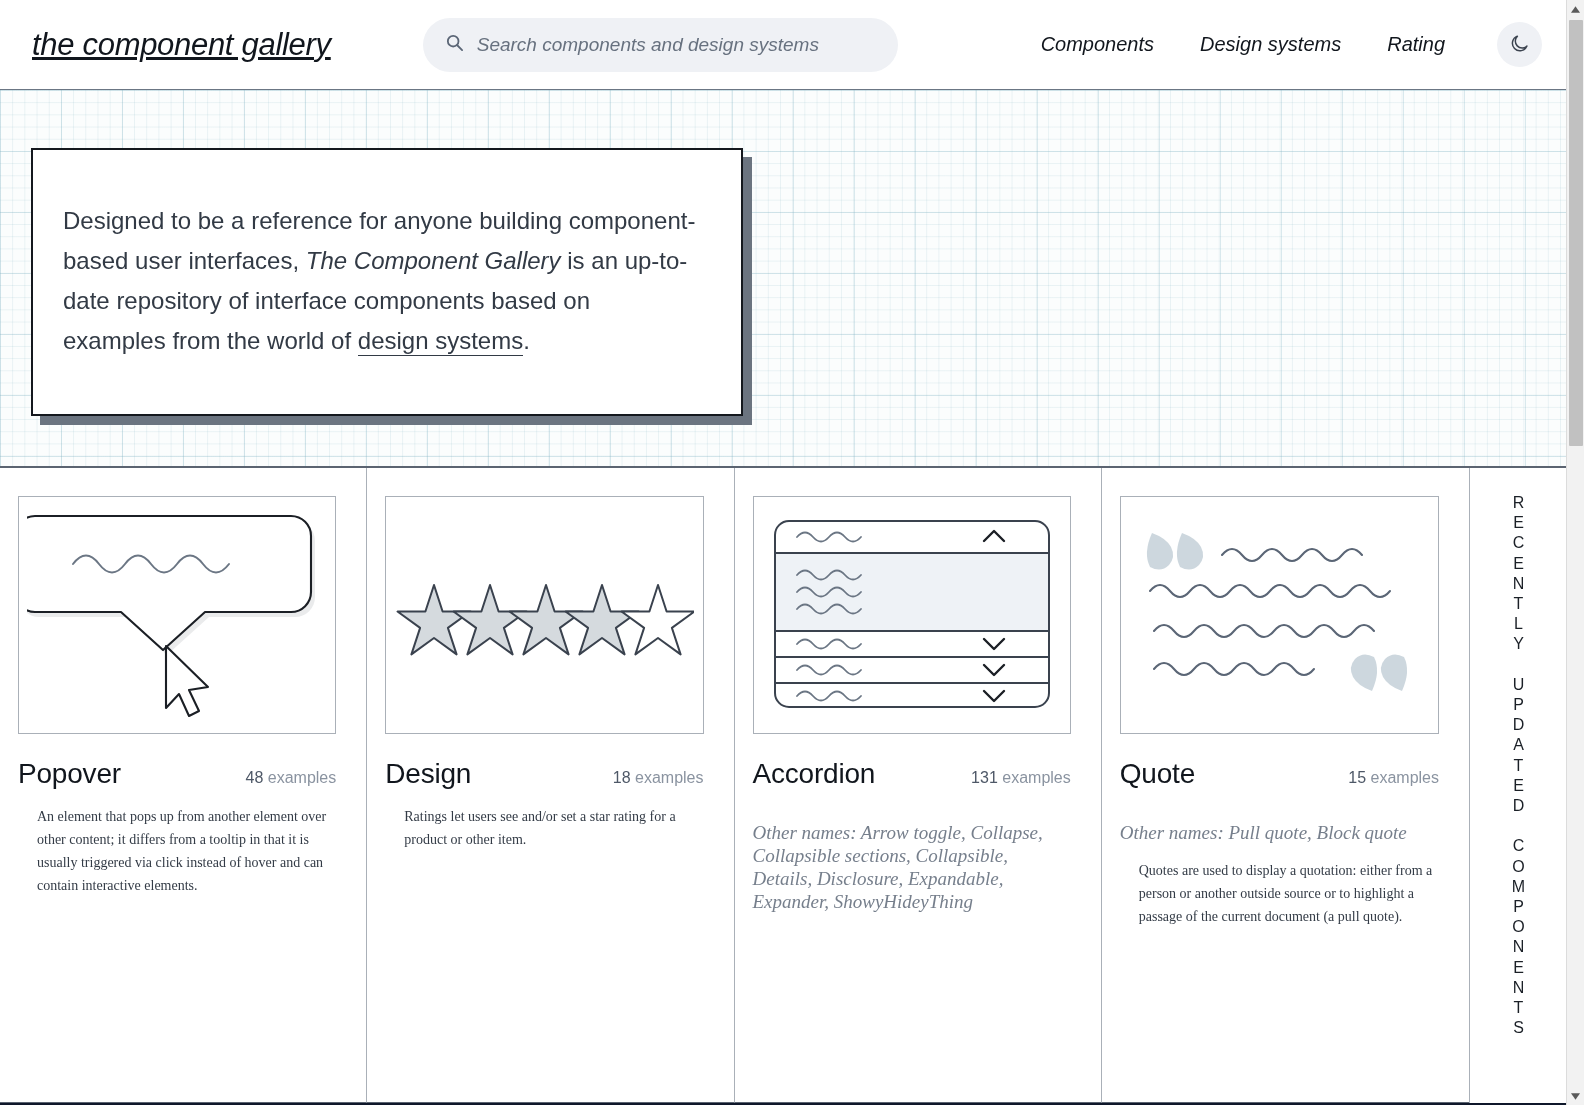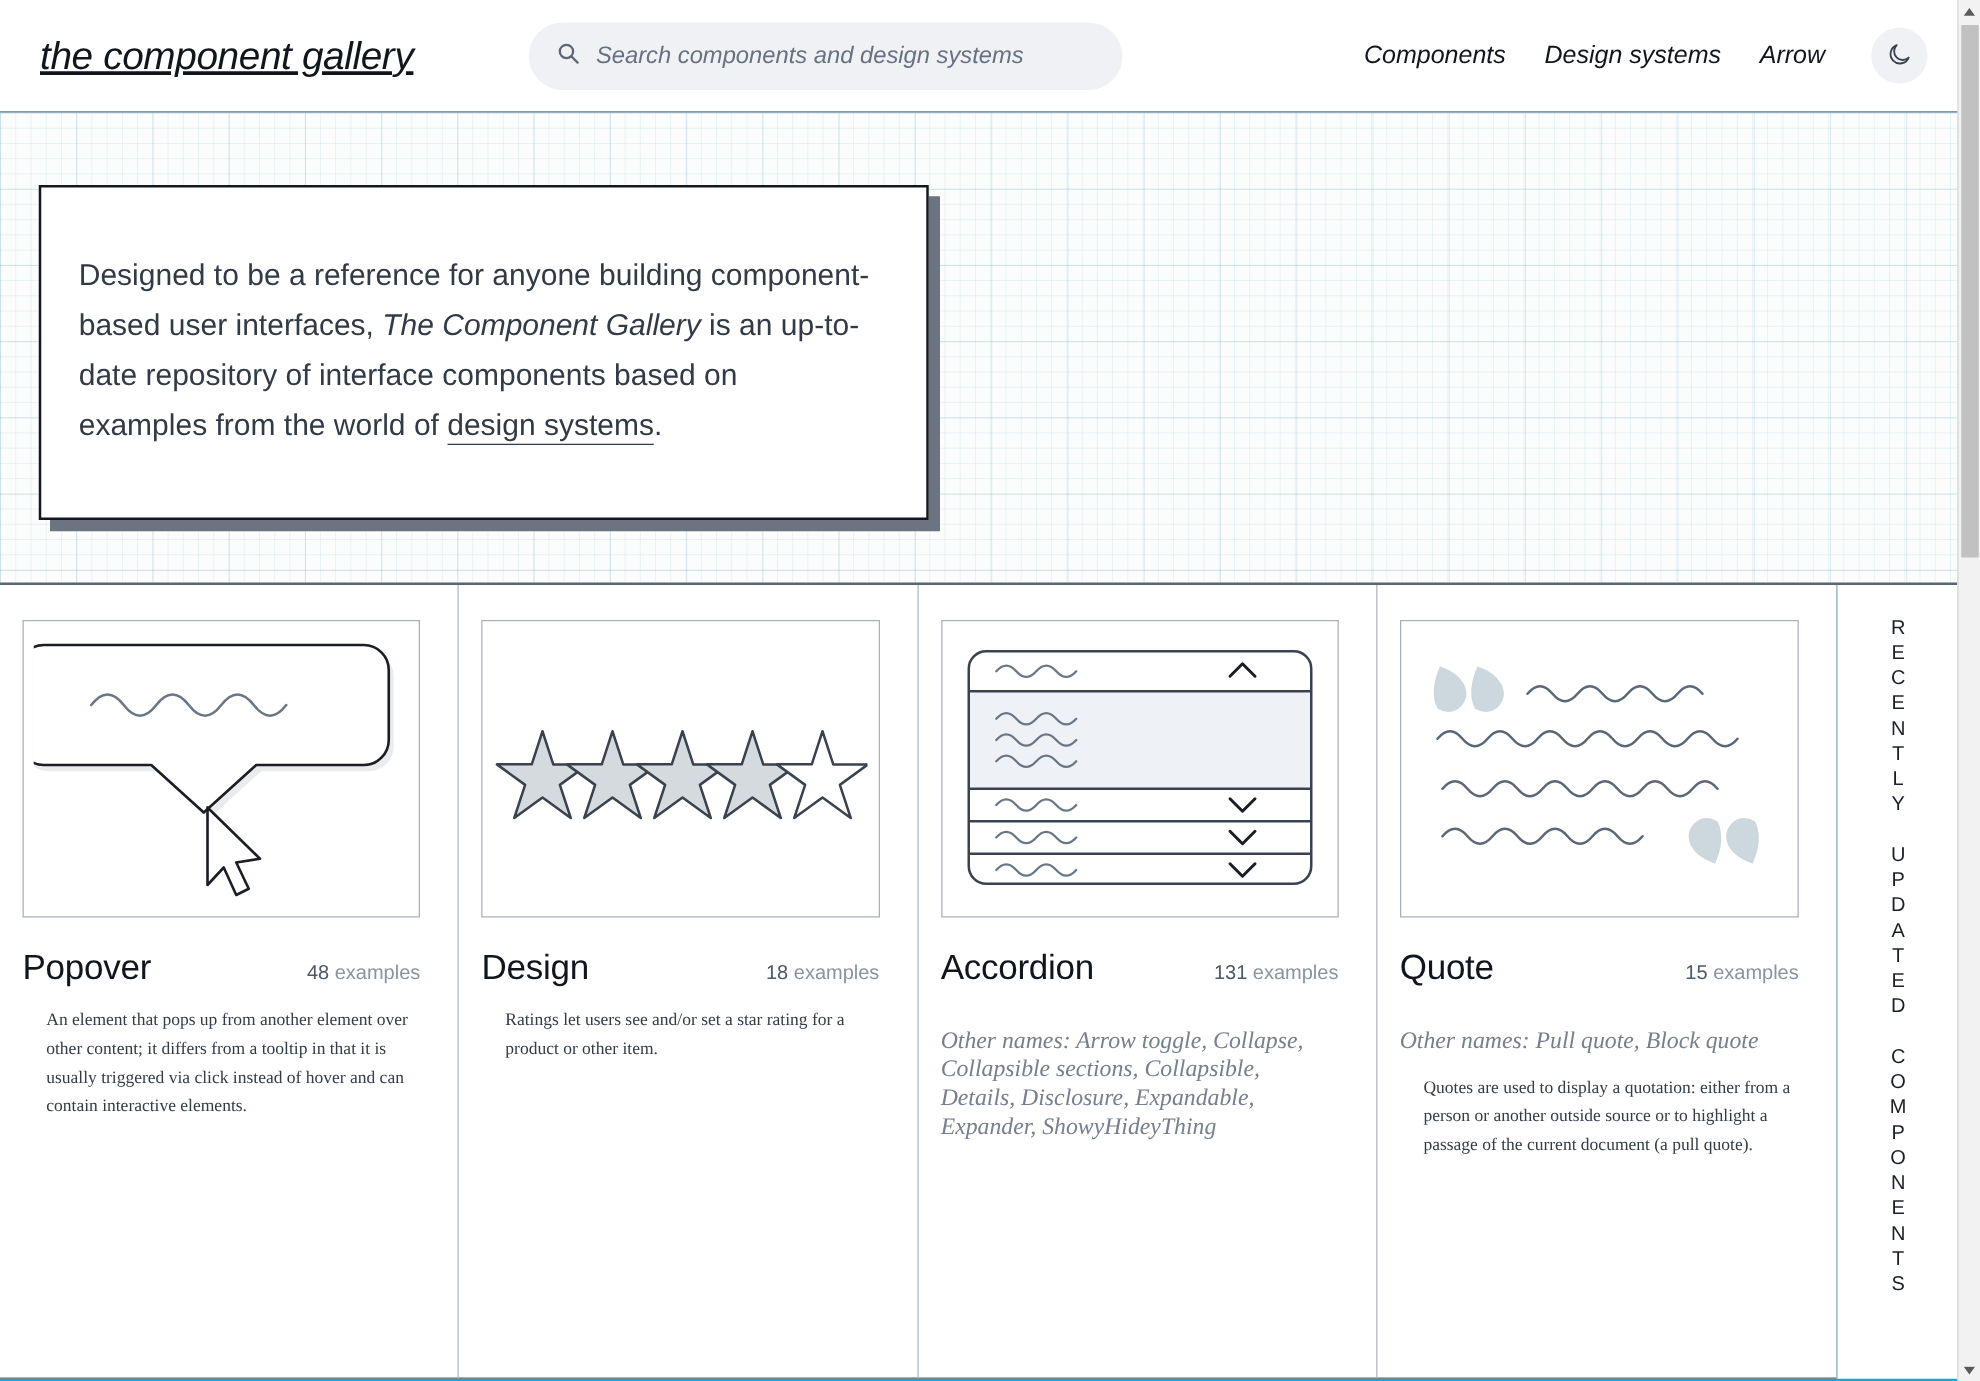--- a/index.html
+++ b/index.html
@@ -22,21 +22,21 @@
     height: 1105px;
     overflow: hidden;
     display: flex;
   }
 
   .page {
     position: relative;
     width: 1566px;
     height: 1105px;
     overflow: hidden;
-    background: #0ea5e9;
+    background: #0f172a;
   }
 
   
   .header {
     position: relative;
     height: 90px;
     background: #ffffff;
     display: flex;
     align-items: center;
     padding: 0 24px 0 32px;
@@ -77,21 +77,21 @@
     font-size: 19px;
     color: #5b6676;
     min-width: 0;
   }
   .search-input::placeholder { color: #67717f; font-style: italic; opacity: 1; }
 
   .nav {
     margin-left: auto;
     display: flex;
     align-items: center;
-    gap: 31px;
+    gap: 46px;
   }
 
   .nav-link {
     font-style: italic;
     font-size: 20px;
     color: #11161d;
     text-decoration: none;
     white-space: nowrap;
   }
 
@@ -293,21 +293,21 @@
             <circle cx="8.6" cy="8.6" r="5.6" stroke="#5b6676" stroke-width="1.9"></circle>
             <line x1="12.9" y1="12.9" x2="18" y2="18" stroke="#5b6676" stroke-width="1.9" stroke-linecap="round"></line>
           </svg>
         </span>
         <input class="search-input" type="text" placeholder="Search components and design systems" style="">
       </div>
 
       <nav class="nav">
         <a class="nav-link" href="#">Components</a>
         <a class="nav-link" href="#">Design systems</a>
-        <a class="nav-link" href="#">Arrow</a>
+        <a class="nav-link" href="#">Rating</a>
         <button class="theme-toggle">
           <span>
             <svg width="21" height="21" viewBox="0 0 24 24" fill="none">
               <path d="M20.5 14.9A8.6 8.6 0 1 1 9.6 3.6a7 7 0 0 0 10.9 11.3z" stroke="#3b434f" stroke-width="1.7" stroke-linejoin="round"></path>
             </svg>
           </span>
         </button>
       </nav>
     </header>
 

